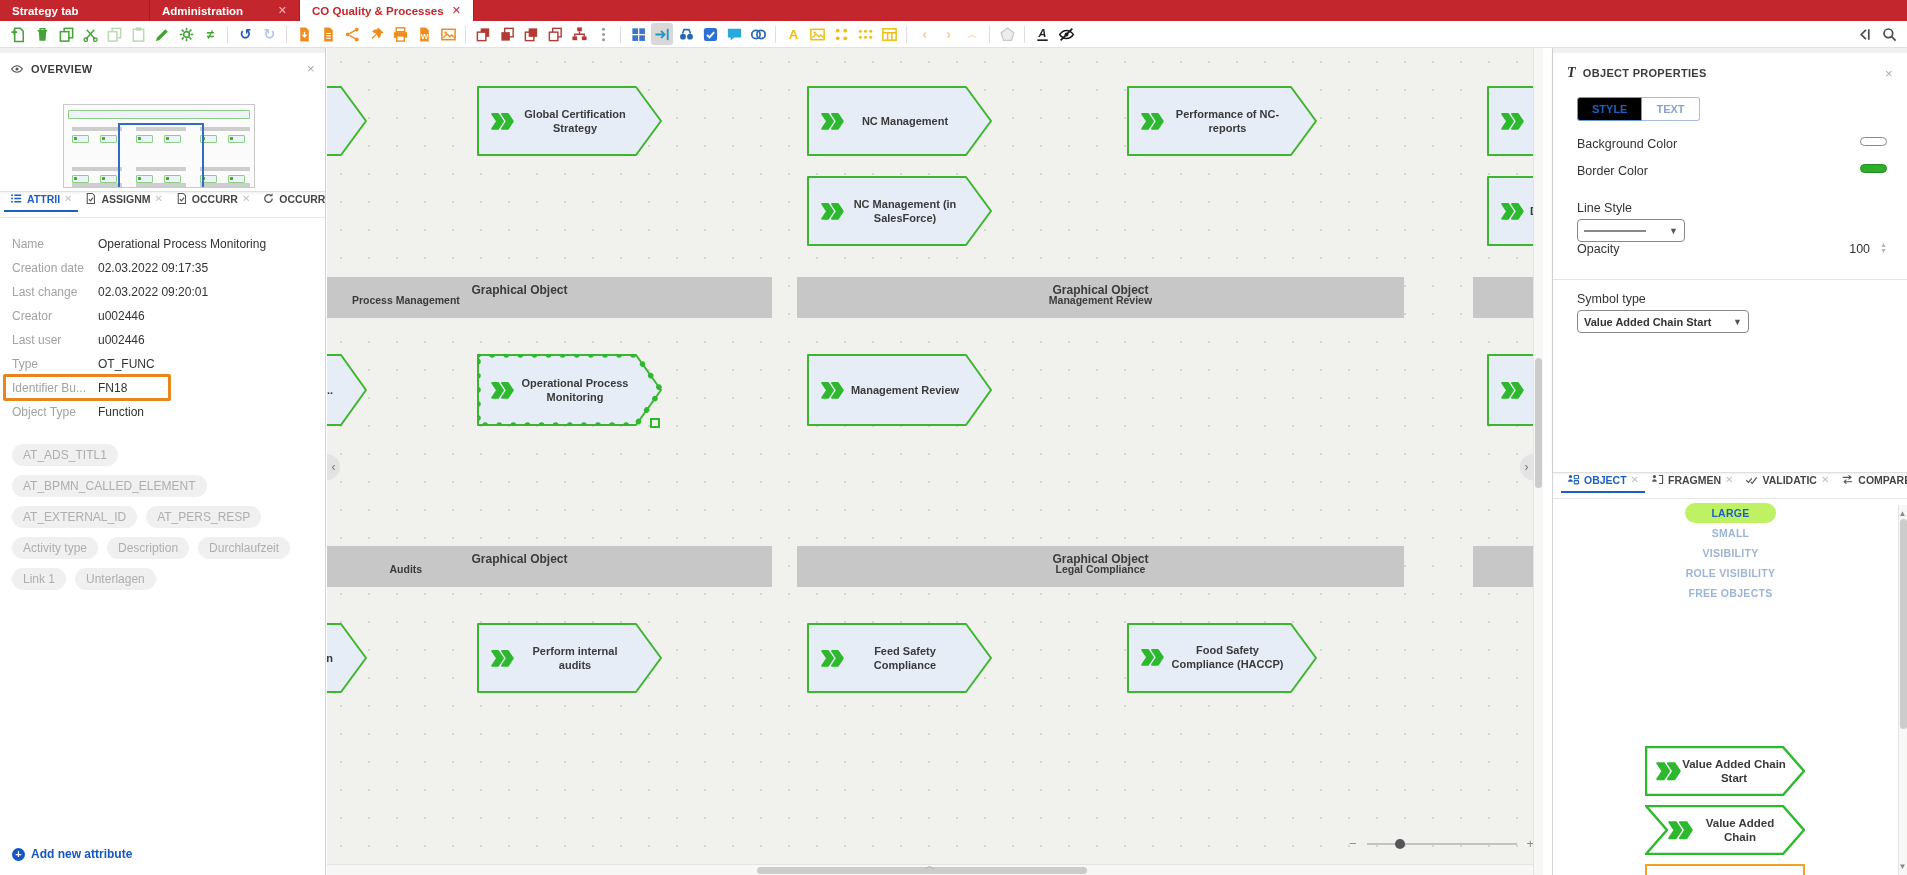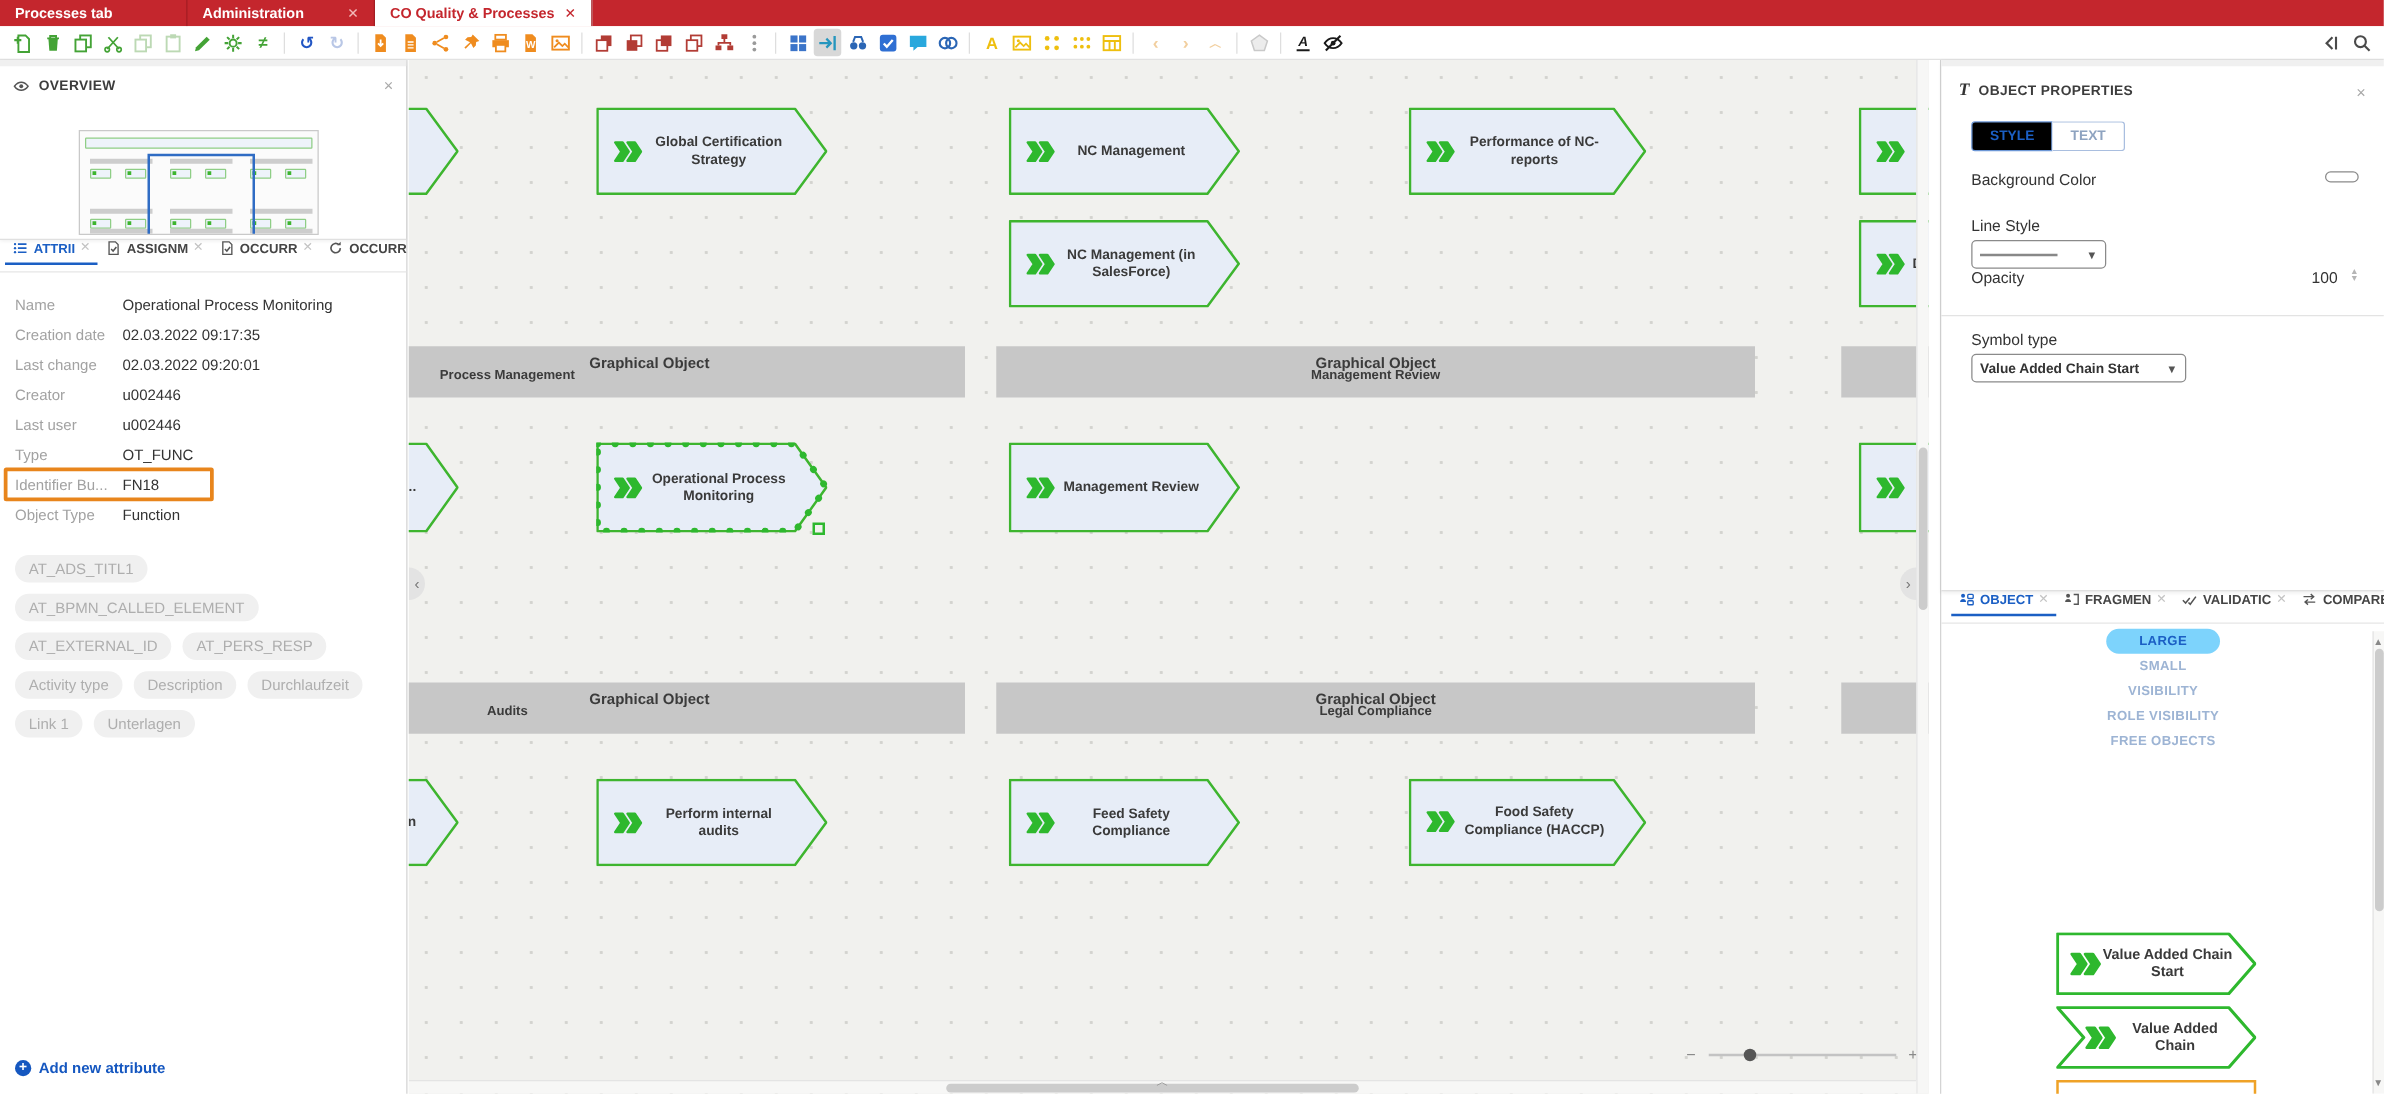--- a/index.html
+++ b/index.html
@@ -98,38 +98,38 @@
   .dropdown.wide { width:172px; }
   .stepper { display:flex; flex-direction:column; margin-left:10px; color:#777; font-size:7px; line-height:6px; cursor:pointer; }
   .prop-num { width:28px; text-align:right; font-size:12.5px; color:#333; }
   .prop-divider { height:1px; background:#e3e3e3; margin:10px 0 2px 0; }
 
   
   #symbols { position:absolute; top:425px; left:0; width:355px; height:402px; overflow:hidden; }
   #symbols .tab-row { padding-left:8px; }
   .size-opt { text-align:center; font-size:10.5px; font-weight:bold; color:#9db4d4; margin-top:8px; cursor:pointer; letter-spacing:.3px; }
   .size-opt.on { color:#1b5fc4; }
-  .size-opt.on span { background:#7dd3fc; border-radius:11px; padding:4px 26px; }
+  .size-opt.on span { background:#bef264; border-radius:11px; padding:4px 26px; }
   #palette { position:relative; }
   .pal-item { position:absolute; left:92px; width:160px; height:50px; cursor:grab; }
   .pal-item .content { position:absolute; inset:0; display:flex; align-items:center; }
   .pal-item .lbl { flex:1; text-align:center; font-size:11.5px; font-weight:bold; color:#3a3a3a; line-height:1.25; }
   .pal-rect { border:2px solid #efa227; background:#fff; }
   .pal-rect .content { padding-left:8px; }
   #symbols .vscroll { height:370px; top:32px; }
   .scroll-arrow { position:absolute; right:1px; width:9px; text-align:center; font-size:8px; color:#888; }
 
   .icon-svg { display:inline-flex; }
 </style>
 </head>
 <body>
 
 <div id="tabbar">
     <div class="app-tab">
-      <span>Processes tab</span>
+      <span>Strategy tab</span>
       <span></span>
     </div>
     <div class="app-tab">
       <span>Administration</span>
       <span class="tab-close">✕</span>
     </div>
     <div class="app-tab active">
       <span>CO Quality &amp; Processes</span>
       <span class="tab-close">✕</span>
     </div>
@@ -837,20 +837,25 @@
       <span class="hdr-close">×</span>
     </div>
     <div id="style-toggle">
       <span class="seg on">STYLE</span>
       <span class="seg off">TEXT</span>
     </div>
     <div class="prop-row">
       <span>Background Color</span>
       <span class="spacer"></span>
       <span class="swatch bg"></span>
+    </div>
+    <div class="prop-row">
+      <span>Border Color</span>
+      <span class="spacer"></span>
+      <span class="swatch green"></span>
     </div>
     <div class="prop-label-solo">Line Style</div>
     <div class="dropdown">
       <span class="line-sample"></span>
       <span class="caret">▼</span>
     </div>
     <div class="prop-row">
       <span>Opacity</span>
       <span class="spacer"></span>
       <span class="prop-num">100</span>

